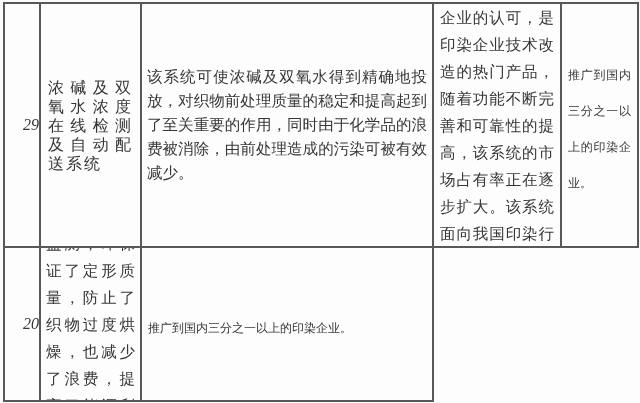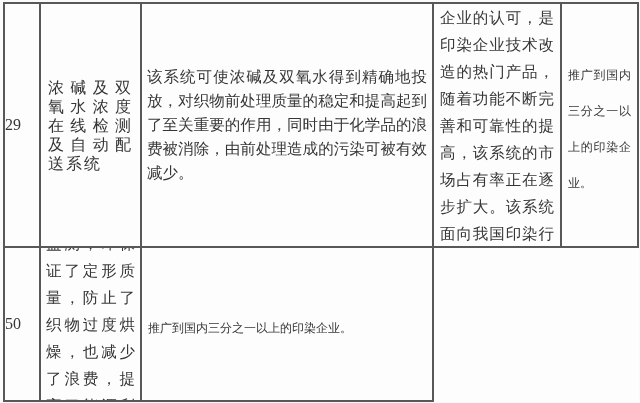--- a/index.html
+++ b/index.html
@@ -41,21 +41,22 @@
   .cell .txt {
     width: 100%;
     text-align: justify;
     text-justify: inter-character;
     line-break: strict;
   }
   .c-num {
     font-size: 16px;
   }
   .c-num .txt {
-    text-align: left;
+    text-align: right;
+    font-style: italic;
   }
   .c-name {
     padding: 0 7px;
   }
   .c-name .txt {
     font-size: 16px;
     line-height: 19px;
     letter-spacing: 2px;
   }
   .c-desc {
@@ -100,21 +101,21 @@
       <div class="txt">该系统可使浓碱及双氧水得到精确地投放，对织物前处理质量的稳定和提高起到了至关重要的作用，同时由于化学品的浪费被消除，由前处理造成的污染可被有效减少。</div>
     </div>
     <div class="cell c-desc">
       <div class="txt">“十二五”期间，国产印染工艺参数在线监控系统得到快速发展，已经得到了众多企业的认可，是印染企业技术改造的热门产品，随着功能不断完善和可靠性的提高，该系统的市场占有率正在逐步扩大。该系统面向我国印染行业企业开发，符合国内用户的使用习惯和企业管理模式，具有很好的市场前景。</div>
     </div>
     <div class="cell c-promo">
       <div class="txt">推广到国内三分之一以上的印染企业。</div>
     </div>
 
     <div class="cell c-num">
-      <div class="txt">50</div>
+      <div class="txt">20</div>
     </div>
     <div class="cell c-ben loose">
       <div class="txt">对能耗进行监测，即保证了定形质量，防止了织物过度烘燥，也减少了浪费，提高了能源利用率。</div>
     </div>
     <div class="cell c-promo">
       <div class="txt">推广到国内三分之一以上的印染企业。</div>
     </div>
 
   </div>
 </div>

